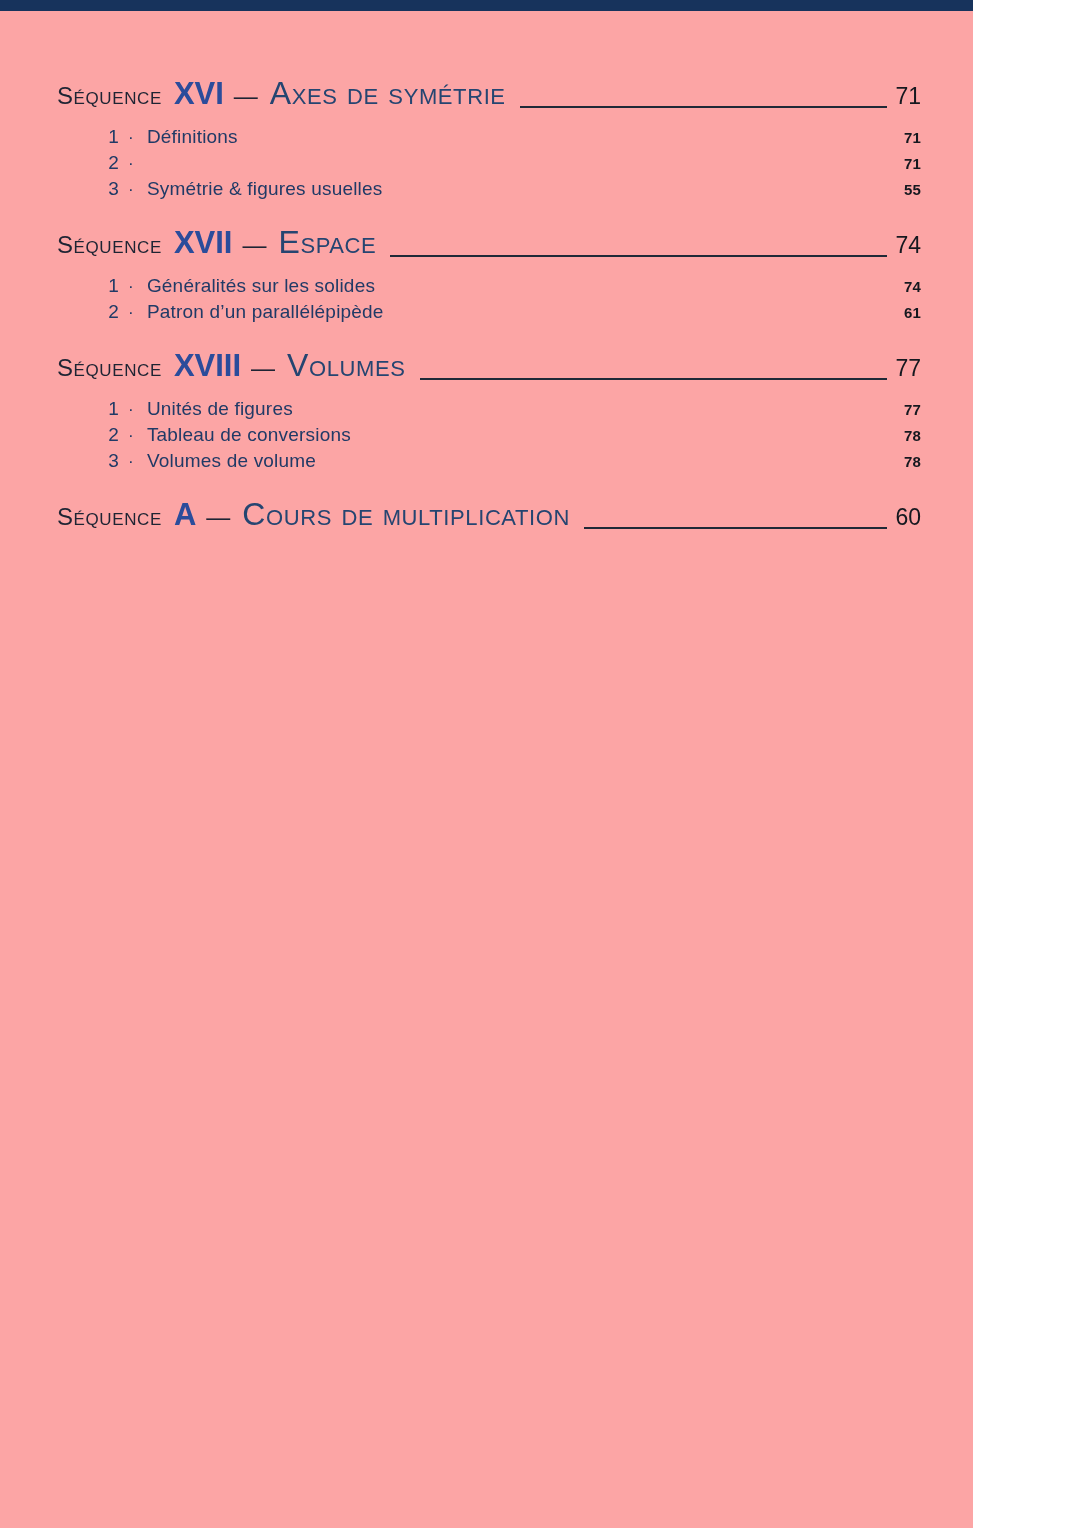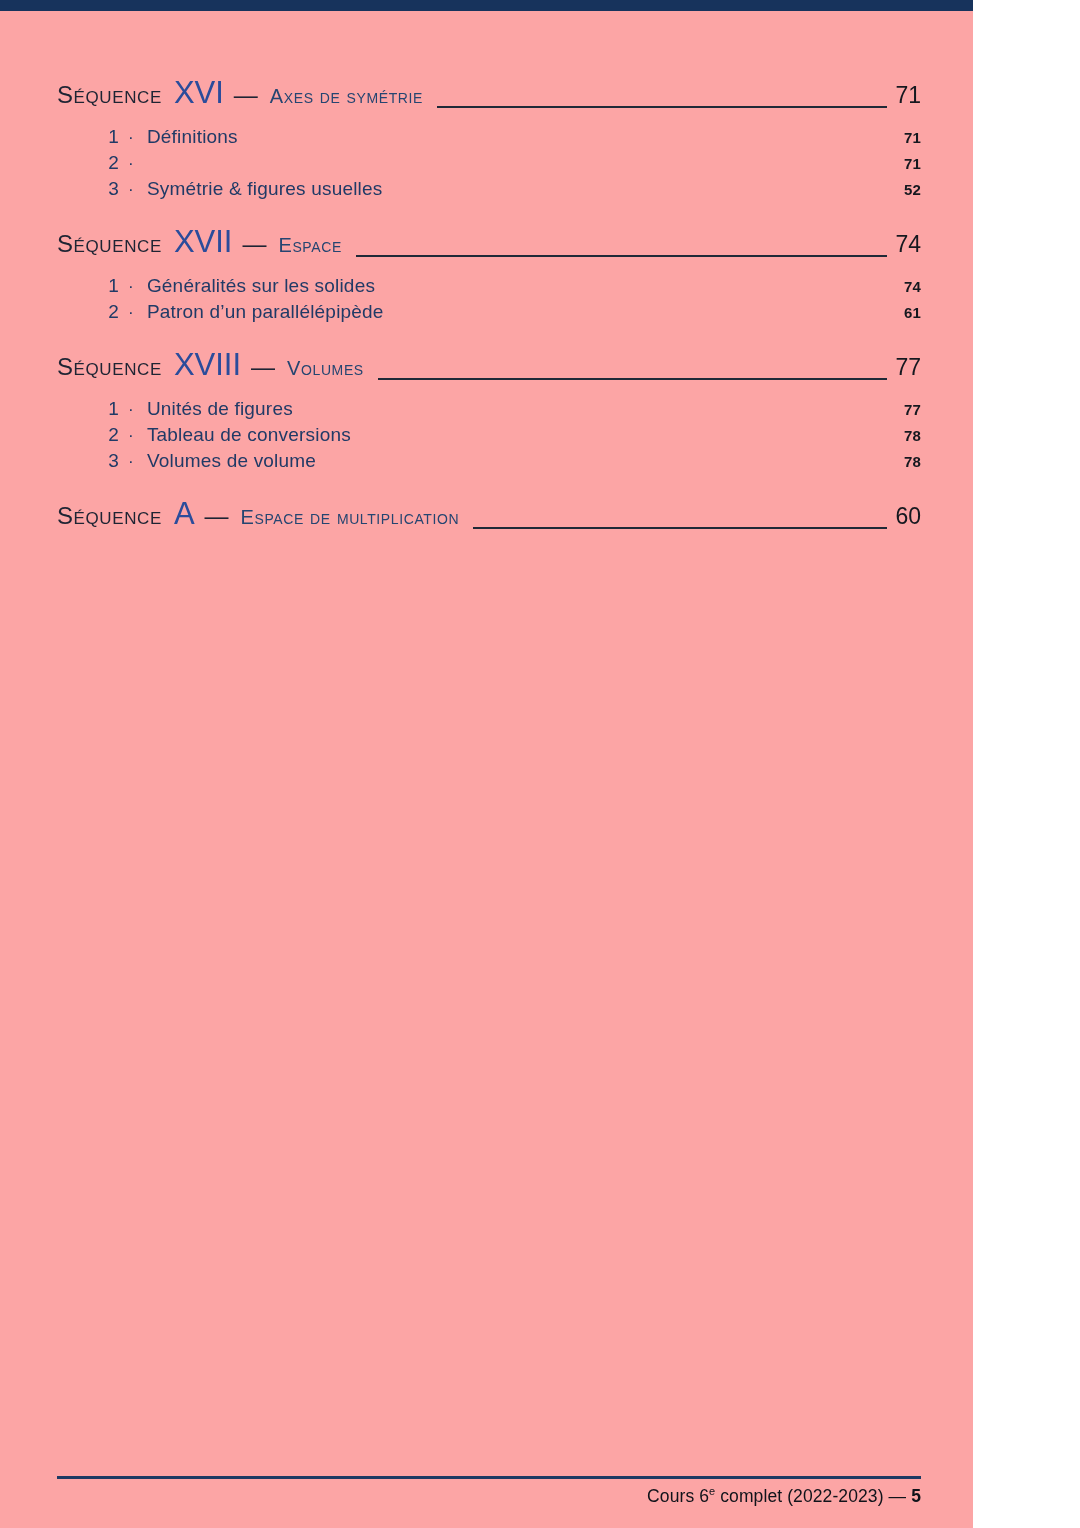--- a/index.html
+++ b/index.html
@@ -33,29 +33,30 @@
   .h-word {
     font-variant: small-caps;
     font-size: 24px;
     letter-spacing: 0.6px;
     color: #1e2433;
   }
   .h-num {
     font-size: 31px;
     color: #2b4c9b;
     margin-left: 12px;
+    font-weight: bold;
   }
   .h-dash {
     font-size: 24px;
     color: #1e2433;
     margin: 0 12px 0 10px;
   }
   .h-title {
     font-variant: small-caps;
-    font-size: 20px;
+    font-size: 32px;
     letter-spacing: 0.6px;
     color: #254571;
   }
   .h-leader {
     flex: 1 1 auto;
     align-self: flex-end;
     height: 0;
     border-bottom: 2.5px solid #1f2937;
     margin: 0 8px 8px 14px;
     min-width: 30px;
@@ -132,21 +133,21 @@
           <span class="item-num">2</span>
           <span class="item-bullet">·</span>
           <span class="item-fill"></span>
           <span class="item-page">71</span>
         </div>
         <div class="item">
           <span class="item-num">3</span>
           <span class="item-bullet">·</span>
           <span class="item-label">Symétrie &amp; figures usuelles</span>
           <span class="item-fill"></span>
-          <span class="item-page">52</span>
+          <span class="item-page">55</span>
         </div>
       </div>
     </div>
 
     <div class="sec">
       <div class="h-row">
         <span class="h-word">Séquence</span>
         <span class="h-num">XVII</span>
         <span class="h-dash">—</span>
         <span class="h-title">Espace</span>
@@ -203,29 +204,23 @@
           <span class="item-page">78</span>
         </div>
       </div>
     </div>
 
     <div class="sec">
       <div class="h-row">
         <span class="h-word">Séquence</span>
         <span class="h-num">A</span>
         <span class="h-dash">—</span>
-        <span class="h-title">Espace de multiplication</span>
+        <span class="h-title">Cours de multiplication</span>
         <span class="h-leader"></span>
         <span class="h-page">60</span>
       </div>
     </div>
 
 
   </div>
 
-  <div class="footer">
-    <div class="footer-rule"></div>
-    <div class="footer-text">
-      <span>Cours 6</span><sup>e</sup><span> complet (2022-2023) — </span><b>5</b>
-    </div>
-  </div>
 
 </div>
 
 </body></html>

